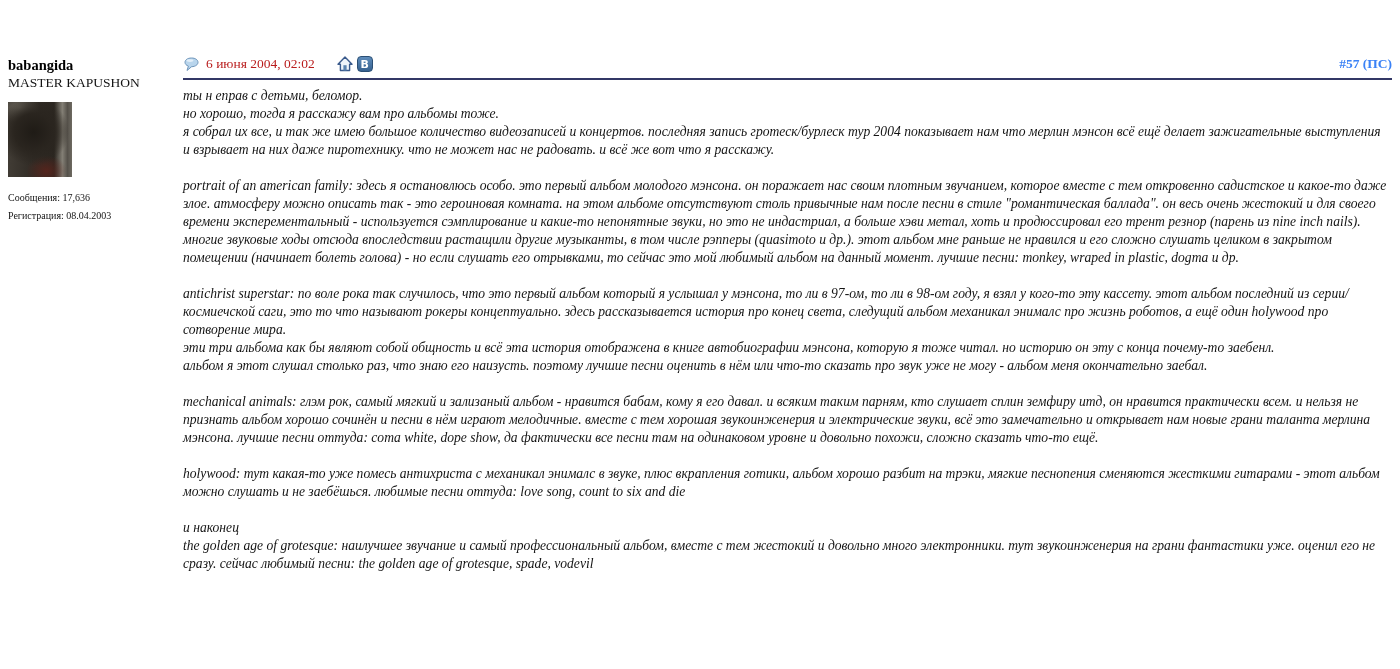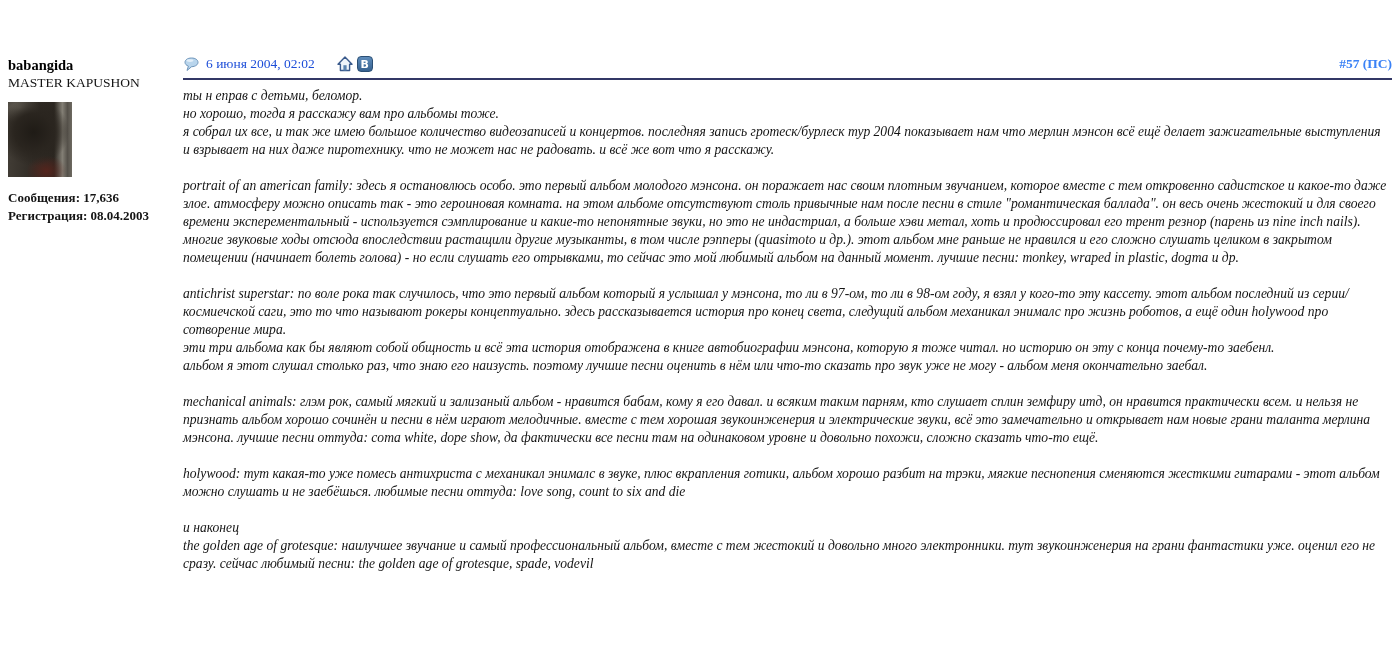--- a/index.html
+++ b/index.html
@@ -14,30 +14,30 @@
   .username { font-size: 14.5px; font-weight: bold; color: #000; line-height: 18px; }
   .usertitle { font-size: 13.5px; line-height: 18px; }
   .avatar {
     margin-top: 10px; width: 64px; height: 75px;
     background:
       radial-gradient(55% 45% at 40% 40%, #1f1b16 0%, #2a251f 55%, rgba(42,37,31,0) 100%),
       radial-gradient(45% 30% at 60% 92%, rgba(92,36,28,0.85) 0%, rgba(92,36,28,0) 70%),
       radial-gradient(40% 25% at 18% 8%, rgba(110,105,95,0.9) 0%, rgba(110,105,95,0) 80%),
       linear-gradient(to right, #413c35 0%, #322d27 35%, #2b2620 72%, #837f75 85%, #55514a 93%, #6e6a61 100%);
   }
-  .stats { margin-top: 12px; font-size: 13px; line-height: 18px; font-weight: bold; }
+  .stats { margin-top: 12px; font-size: 10px; line-height: 18px; }
   .status-offline {
     position: absolute; left: 8px; top: 655px;
     font-family: Liberation Mono, monospace; font-size: 9.5px; font-weight: bold; color: #999;
   }
   
   .main { position: absolute; left: 183px; top: 0; right: 0; }
   .post-header { display: flex; align-items: center; height: 30px; padding: 2px 8px 0 1px; }
   .icon-comment { display: inline-flex; margin-right: 7px; }
-  .post-date { font-size: 13.5px; color: #1d4ed8; }
+  .post-date { font-size: 13.5px; color: #b91c1c; }
   .header-icons { display: flex; align-items: center; gap: 4px; margin-left: 22px; }
   .icon-home { display: inline-flex; cursor: pointer; }
   .icon-b {
     width: 16px; height: 16px; border-radius: 4px; cursor: pointer;
     background: linear-gradient(#5e8cbb, #36618f); border: 1px solid #2b4f75;
     color: #fff; font-family: "DejaVu Sans", sans-serif; font-size: 11px; font-weight: bold;
     display: inline-flex; align-items: center; justify-content: center; line-height: 1;
   }
   .post-number { margin-left: auto; font-size: 13.5px; font-weight: bold; color: #3b82f6; cursor: pointer; }
   .header-rule { border: 0; border-top: 2px solid #333866; margin: 0 8px 0 0; }

